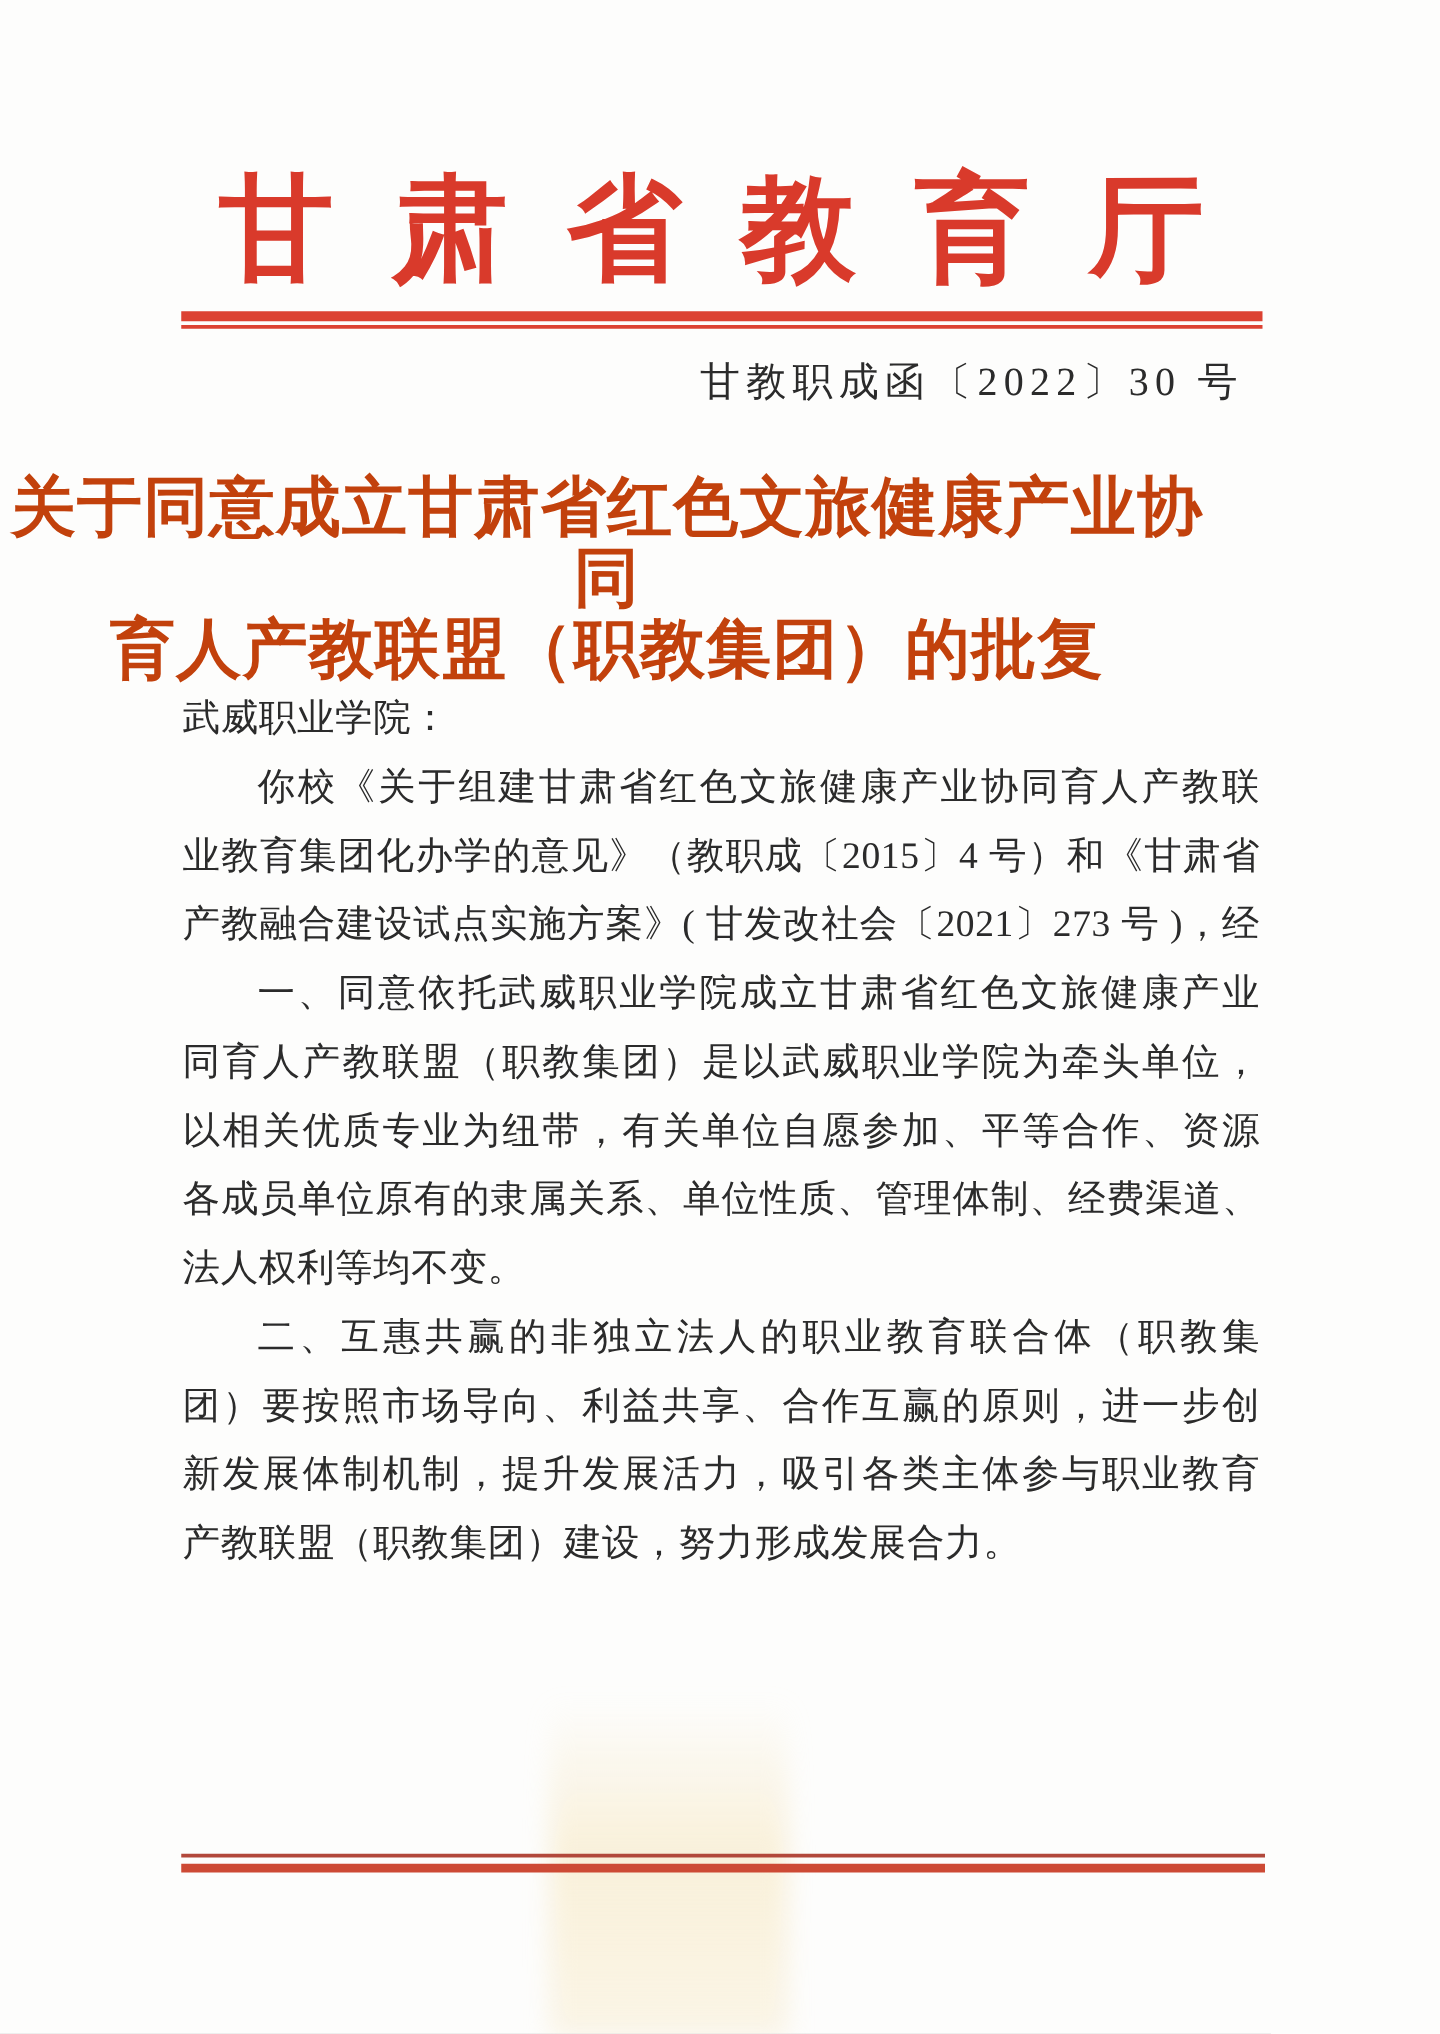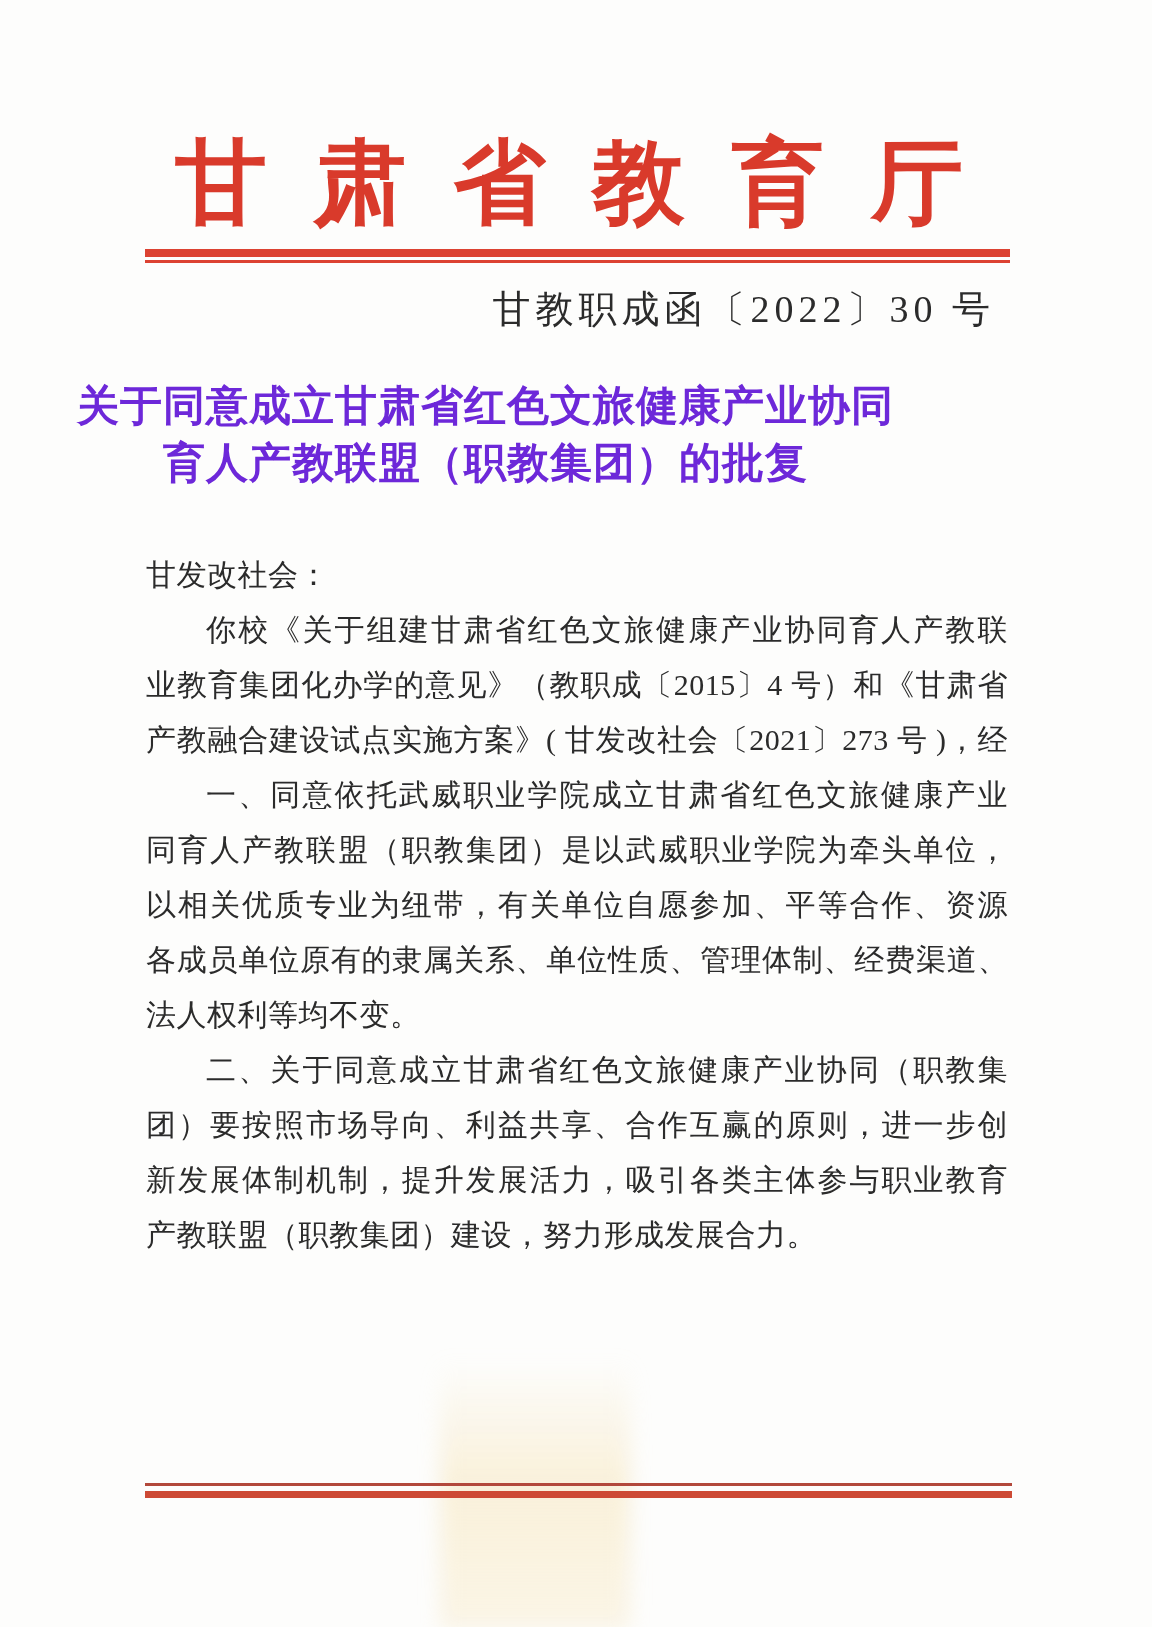--- a/index.html
+++ b/index.html
@@ -27,28 +27,28 @@
     font-size:92px;font-weight:bold;line-height:1;
   }
   .achar{flex:0 0 auto;}
   
   .rule-top{position:absolute;left:145px;top:249px;width:865px;}
   .rule-top .thick{height:8px;background:var(--rule-red,#dc4232);}
   .rule-top .thin{height:3px;margin-top:3px;background:var(--rule-red,#dc4232);}
   
   .docnum{
     position:absolute;top:284px;right:157px;
-    font-size:38px;letter-spacing:5px;color:#2b2b2b;
+    font-size:32px;letter-spacing:5px;color:#2b2b2b;
     white-space:nowrap;
   }
   
   .doc-title{
     position:absolute;top:378px;left:0;width:971px;
-    text-align:center;font-size:42px;font-weight:bold;
-    line-height:57px;color:#6d28d9;letter-spacing:1px;
+    text-align:center;font-size:52px;font-weight:bold;
+    line-height:57px;color:#c2410c;letter-spacing:1px;
   }
   
   .body-text{
     position:absolute;top:547px;left:146px;width:862px;
     font-size:30px;color:#2b2b2b;
   }
   .line{
     height:55px;line-height:55px;overflow:hidden;
     text-align:left;letter-spacing:.5px;
   }
@@ -81,30 +81,30 @@
   </div>
 
   <div class="docnum">甘教职成函〔2022〕30 号</div>
 
   <div class="doc-title">
     <div>关于同意成立甘肃省红色文旅健康产业协同</div>
     <div>育人产教联盟（职教集团）的批复</div>
   </div>
 
   <div class="body-text">
-      <div class="line">甘发改社会：</div>
+      <div class="line">武威职业学院：</div>
       <div class="line j ind">你校《关于组建甘肃省红色文旅健康产业协同育人产教联</div>
       <div class="line j">业教育集团化办学的意见》（教职成〔2015〕4 号）和《甘肃省</div>
       <div class="line j">产教融合建设试点实施方案》( 甘发改社会〔2021〕273 号 )，经</div>
       <div class="line j ind">一、同意依托武威职业学院成立甘肃省红色文旅健康产业</div>
       <div class="line j">同育人产教联盟（职教集团）是以武威职业学院为牵头单位，</div>
       <div class="line j">以相关优质专业为纽带，有关单位自愿参加、平等合作、资源</div>
       <div class="line j">各成员单位原有的隶属关系、单位性质、管理体制、经费渠道、</div>
       <div class="line">法人权利等均不变。</div>
-      <div class="line j ind">二、关于同意成立甘肃省红色文旅健康产业协同（职教集</div>
+      <div class="line j ind">二、互惠共赢的非独立法人的职业教育联合体（职教集</div>
       <div class="line j">团）要按照市场导向、利益共享、合作互赢的原则，进一步创</div>
       <div class="line j">新发展体制机制，提升发展活力，吸引各类主体参与职业教育</div>
       <div class="line">产教联盟（职教集团）建设，努力形成发展合力。</div>
     </div>
 
   <div class="rule-bottom">
     <div class="thin"></div>
     <div class="thick"></div>
   </div>
 

